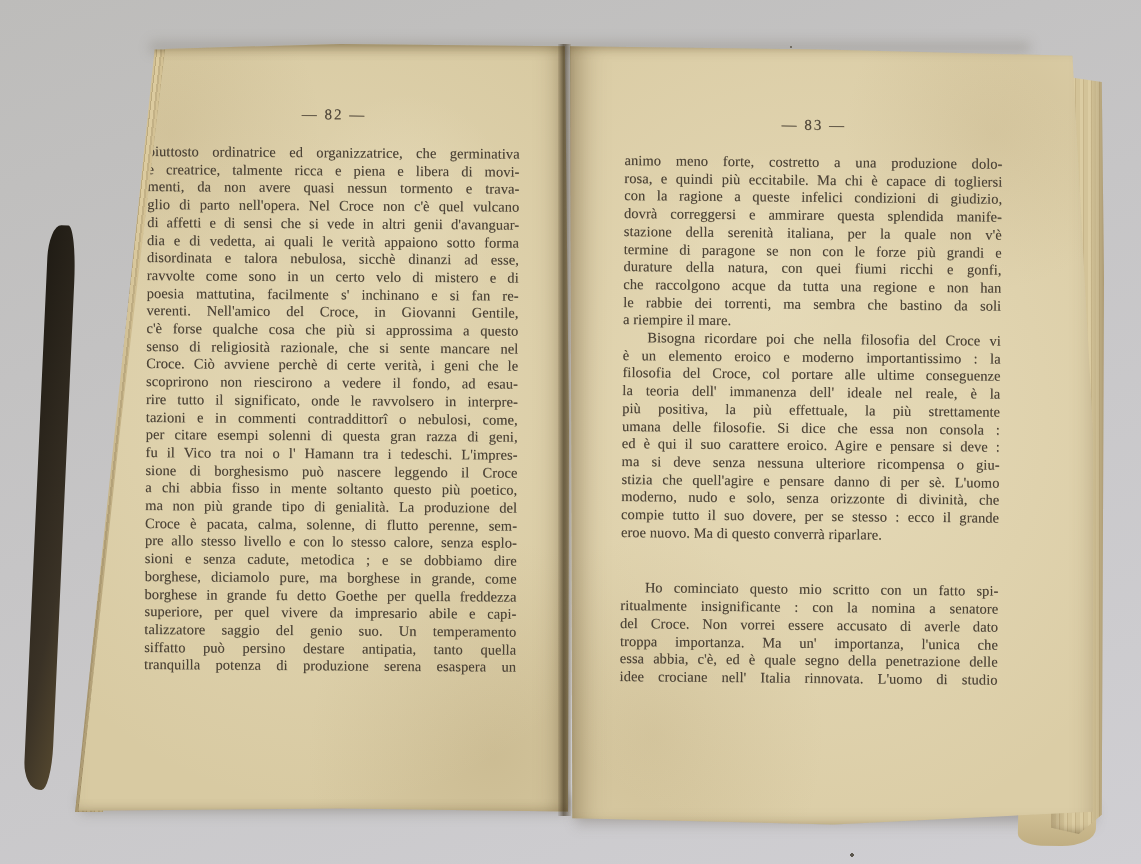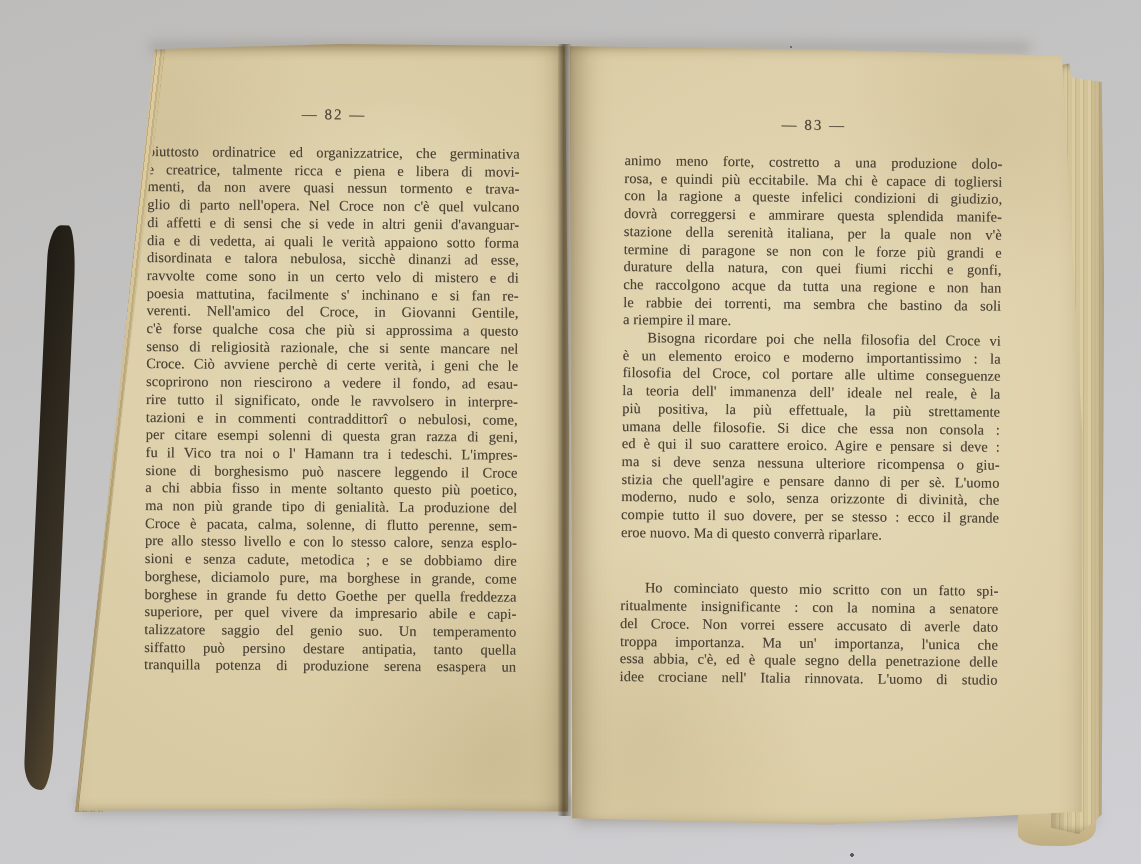--- a/index.html
+++ b/index.html
@@ -78,20 +78,21 @@
     background-image:
       radial-gradient(115% 88% at 46% 48%, rgba(240,231,202,.5) 0%, rgba(216,203,166,0) 62%),
       radial-gradient(40% 28% at 80% 12%, rgba(170,148,102,.2), transparent 70%),
       radial-gradient(46% 36% at 16% 88%, rgba(170,150,104,.22), transparent 70%),
       radial-gradient(30% 20% at 34% 28%, rgba(244,236,208,.3), transparent 70%);
     box-shadow:
       inset 0 13px 14px -9px rgba(105,85,50,.8),
       inset 0 -12px 14px -10px rgba(105,85,50,.55),
       inset 22px 0 30px -14px rgba(92,72,40,.55),
       inset -16px 0 24px -13px rgba(112,92,55,.45);
+    padding-left: 11px;
   }
   
   .gutter{
     position:absolute;left:558px;top:44px;width:13px;height:772px;z-index:3;
     background:linear-gradient(to right,rgba(70,55,30,.1),rgba(52,40,20,.55) 42%,rgba(58,46,24,.5) 58%,rgba(120,100,62,.18));
   }
   
   .content{position:absolute;color:#4b4236;}
   .content-left{left:88px;top:62px;width:372px;transform:rotate(.4deg);transform-origin:0 0;}
   .content-right{left:57px;top:74px;width:378px;transform:rotate(.55deg);transform-origin:0 0;}

